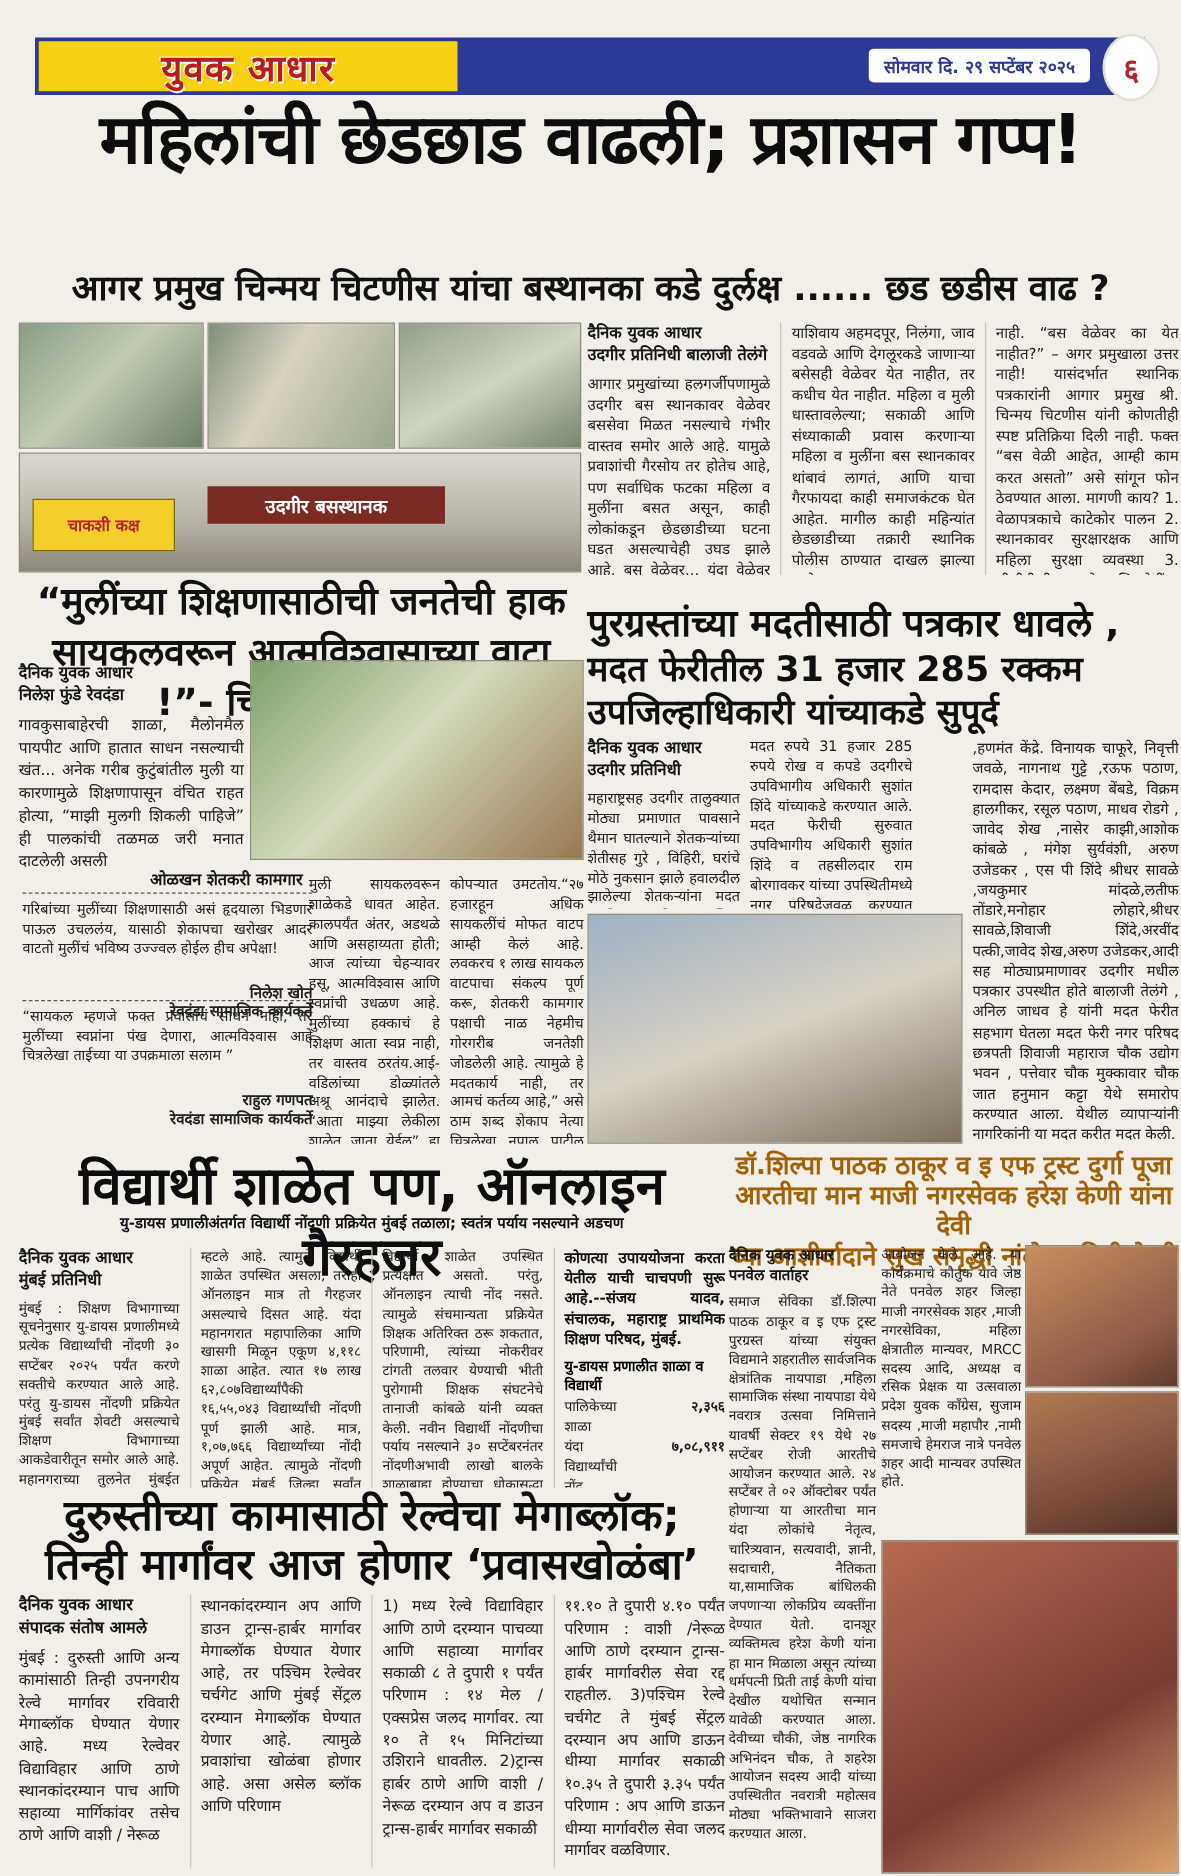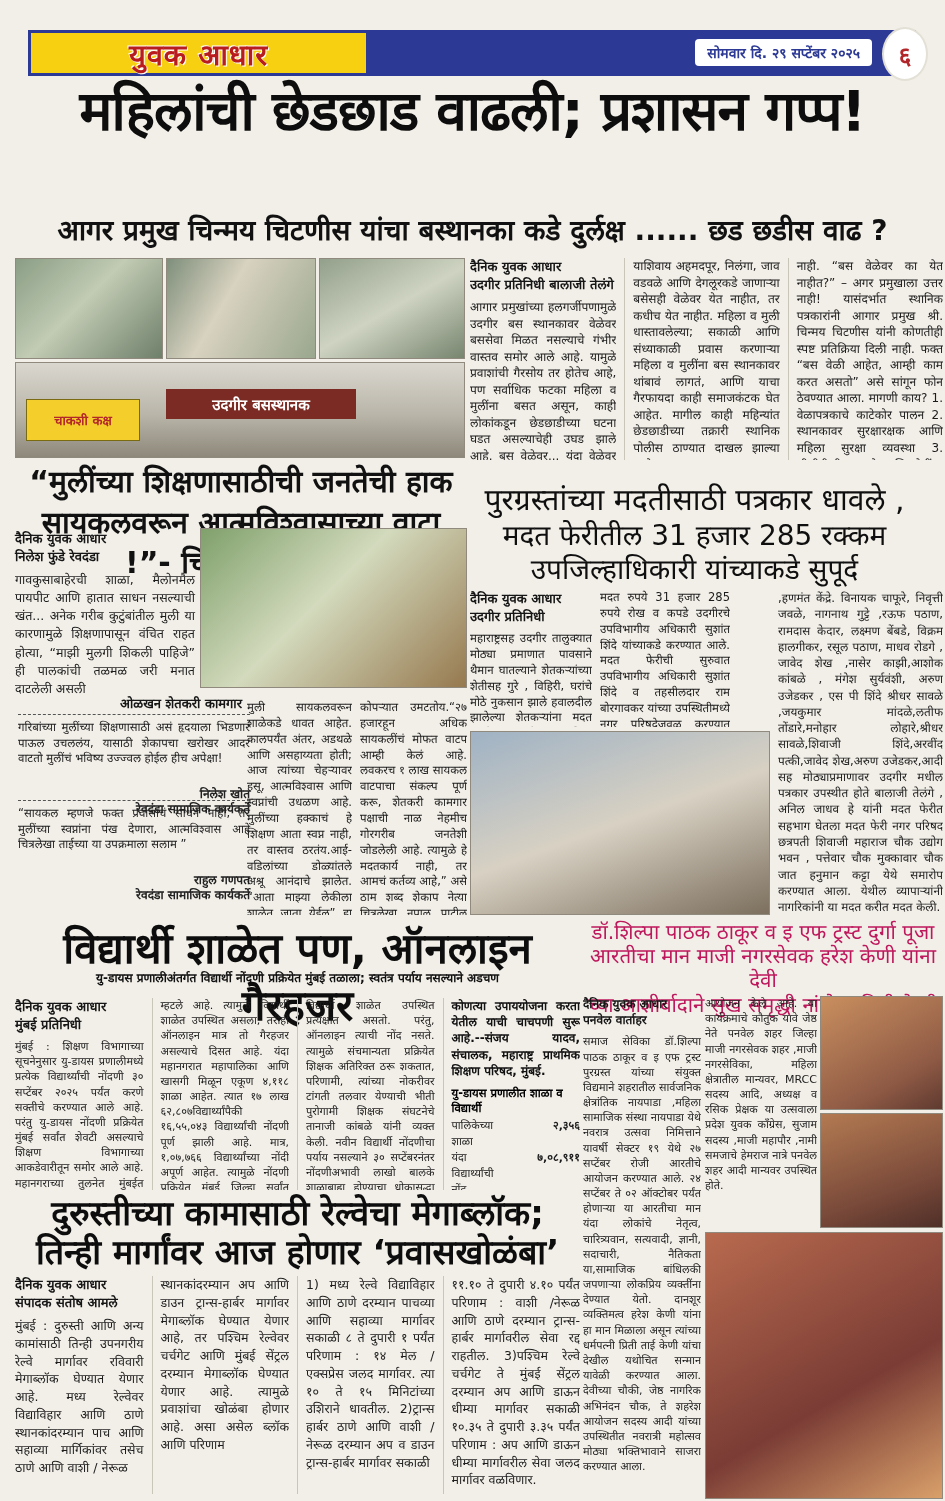--- a/index.html
+++ b/index.html
@@ -43,36 +43,36 @@
 
   
   .quote-head{position:absolute;left:15px;top:462px;width:452px;text-align:center;font-weight:800;font-size:30px;line-height:1.35;color:#111;}
   .qbox{position:absolute;left:18px;width:232px;border-top:1px dashed #555;padding-top:5px;font-size:11.5px;line-height:1.35;text-align:justify;color:#222;}
   .qsign{text-align:right;font-weight:700;font-size:12px;margin-top:20px;line-height:1.3;}
   .mini-cols{position:absolute;left:15px;top:862px;width:232px;display:flex;gap:10px;}
   .mini-cols div{flex:1;font-size:12.5px;line-height:1.45;text-align:justify;color:#1c1c1c;}
   .caption{font-weight:700;font-size:13px;color:#161616;}
 
   
-  .flood-head{position:absolute;left:458px;top:482px;width:473px;text-align:center;font-weight:400;color:#0f0f0f;font-size:28px;line-height:1.22;}
+  .flood-head{position:absolute;left:470px;top:482px;width:473px;font-weight:700;color:#0f0f0f;font-size:28px;line-height:1.22;}
 
   
   .stud-head{position:absolute;left:15px;top:918px;width:565px;text-align:center;font-weight:800;font-size:42px;color:#0d0d0d;}
   .stud-sub{position:absolute;left:15px;top:969px;width:565px;text-align:center;font-weight:800;font-size:12px;color:#111;}
   .note-bold{font-weight:700;font-size:12px;line-height:1.35;text-align:justify;color:#111;}
   .stats{margin-top:6px;}
   .stats-title{font-weight:700;font-size:11.5px;margin-bottom:3px;}
   .stat-row{display:flex;justify-content:space-between;font-size:11px;line-height:1.45;color:#1c1c1c;gap:36px;}
   .stat-row .v{font-weight:600;white-space:nowrap;padding-left:4px;}
 
   
   .rail-head{position:absolute;left:15px;top:1194px;width:565px;text-align:center;font-weight:800;font-size:34px;line-height:1.15;color:#0d0d0d;}
 
   
-  .durga-head{position:absolute;left:583px;top:920px;width:360px;text-align:center;font-weight:400;font-size:20.5px;line-height:1.18;color:#be185d;}
+  .durga-head{position:absolute;left:583px;top:920px;width:360px;text-align:center;font-weight:700;font-size:20.5px;line-height:1.18;color:#a16207;}
 </style>
 </head>
 <body>
 
 <div id="page">
 
   <div id="masthead">
     <div id="logo-box">
       <span id="logo-text">युवक आधार</span>
     </div>

